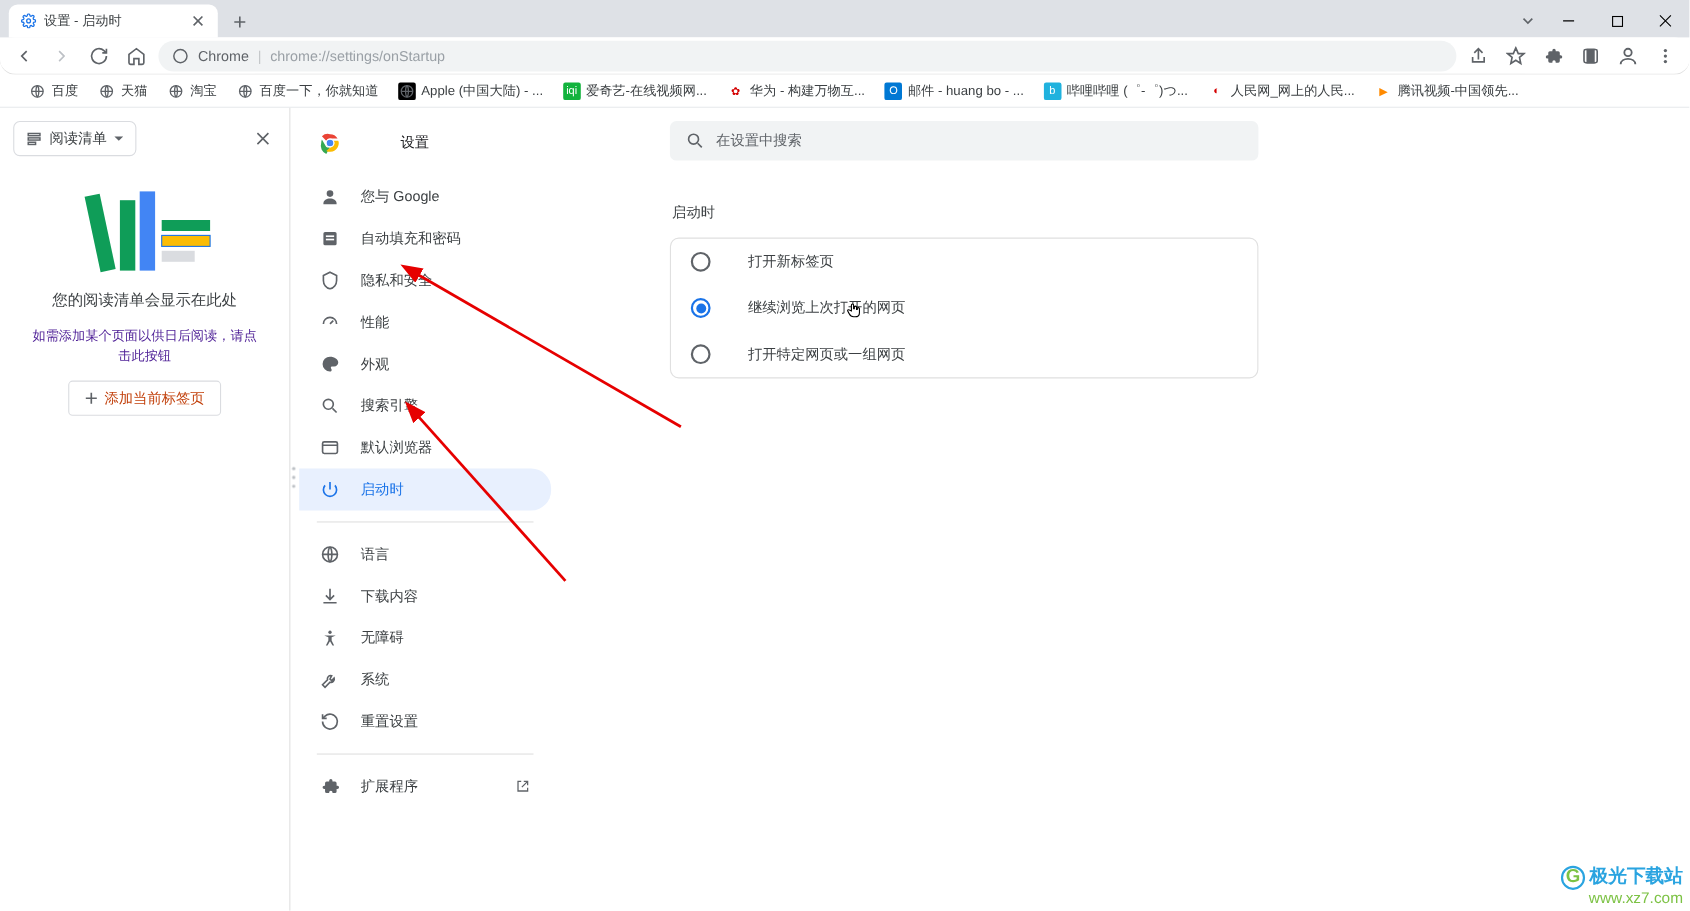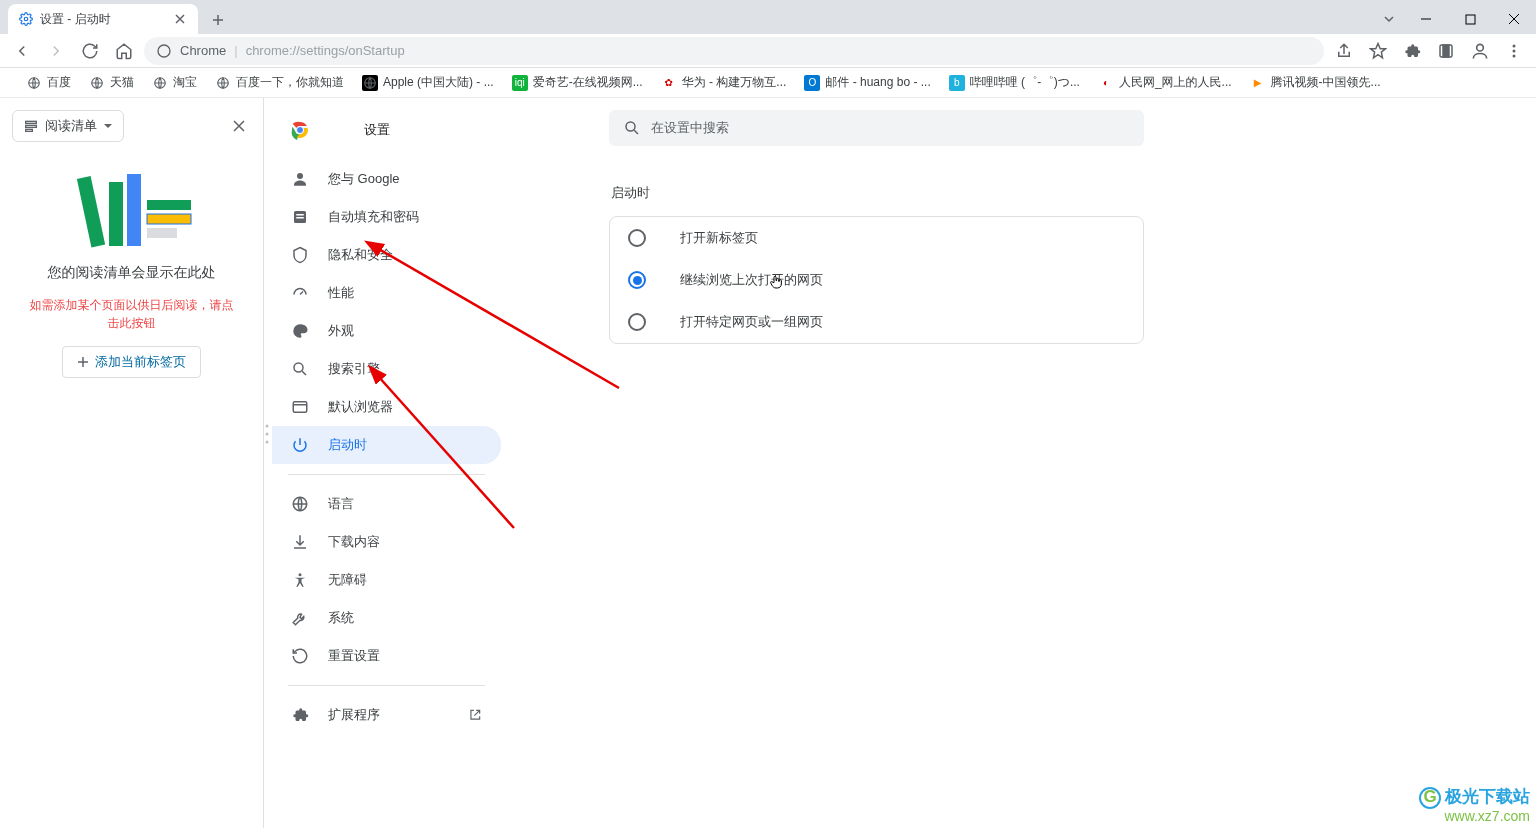--- a/index.html
+++ b/index.html
@@ -10,21 +10,21 @@
 .tab { background: #fff; height: 30px; min-width: 190px; display: flex; align-items: center; padding: 0 10px; border-radius: 8px 8px 0 0; gap: 6px; position: relative; justify-content: center; }
 .tab-fav { width: 16px; height: 16px; color:#1a73e8; display:flex; align-items:center; justify-content:center; }
 .tab-title { font-size: 12px; color: #3c4043; flex: 1; white-space: nowrap; overflow: hidden; }
 .tab-close { width: 16px; height: 16px; color: #5f6368; cursor: pointer; display:flex;align-items:center;justify-content:center;}
 .new-tab { width: 28px; height: 28px; display: flex; align-items: center; justify-content: center; color: #5f6368; margin-left: 6px; cursor:pointer;}
 .win-controls { margin-left: auto; display: flex; align-items: center; height: 30px; }
 .win-btn { width: 44px; height: 30px; display: flex; align-items: center; justify-content: center; color: #333; cursor:pointer; }
 .win-chevron { width: 30px; display:flex; align-items:center; justify-content:center; color:#5f6368;}
 
 
-.toolbar { height: 34px; background: #fff; display: flex; align-items: center; padding: 0 8px; gap: 6px; border-bottom: 1px solid #e0e0e0; }
+.toolbar { height: 34px; background: #fff; display: flex; align-items: center; padding: 0 8px; gap: 6px; border-bottom: 1px solid #e0e0e0; border-radius: 14px; }
 .nav-btn { width: 28px; height: 28px; display: flex; align-items: center; justify-content: center; color: #5f6368; border-radius: 50%; cursor:pointer;}
 .nav-btn.disabled { color: #bdc1c6; }
 .omnibox { flex: 1; height: 28px; background: #f1f3f4; border-radius: 14px; display: flex; align-items: center; padding: 0 12px; gap: 8px; color: #5f6368; font-size: 13px; }
 .omni-origin { color: #5f6368; }
 .omni-sep { color: #c4c7c9; }
 .omni-path { color: #9aa0a6; }
 .tb-icon { width: 28px; height: 28px; display: flex; align-items: center; justify-content: center; color: #5f6368; cursor:pointer;}
 
 
 .bookmarks { height: 30px; background: #fff; display: flex; align-items: center; padding: 0 20px; gap: 6px; border-bottom: 1px solid #e8eaed; }
@@ -35,22 +35,22 @@
 .main { display: flex; height: calc(828px - 34px - 34px - 30px); }
 
 
 .reading-panel { width: 264px; border-right: 1px solid #e0e0e0; padding: 8px; display: flex; flex-direction: column; }
 .rp-header { display: flex; align-items: center; padding: 4px; }
 .rp-drop { border: 1px solid #dadce0; border-radius: 6px; padding: 6px 10px; display: flex; align-items: center; gap: 6px; font-size: 13px; color: #3c4043; cursor:pointer;}
 .rp-close { margin-left: auto; width: 24px; height: 24px; display:flex;align-items:center;justify-content:center; color:#5f6368; cursor:pointer;}
 .rp-body { flex:1; display:flex; flex-direction: column; align-items:center; padding: 24px 16px; text-align:center; gap: 14px;}
 .rp-illus { width: 150px; height: 80px; position: relative; }
 .rp-heading { font-size: 14px; color:#3c4043; font-weight:500; }
-.rp-sub { font-size: 12px; color:#ef4444; line-height:1.5;}
-.rp-btn { border:1px solid #dadce0; border-radius:4px; padding:6px 14px; font-size:13px; color:#0369a1; background:#fff; display:flex; align-items:center; gap:6px; cursor:pointer;}
+.rp-sub { font-size: 12px; color:#4c1d95; line-height:1.5;}
+.rp-btn { border:1px solid #dadce0; border-radius:4px; padding:6px 14px; font-size:13px; color:#c2410c; background:#fff; display:flex; align-items:center; gap:6px; cursor:pointer;}
 
 
 .settings-wrap { flex:1; display:flex; position: relative;}
 .settings-nav { width: 245px; padding: 16px 8px; }
 .nav-title-row { display:flex; align-items:center; gap:12px; padding: 4px 16px 18px 16px;}
 .chrome-logo { width: 24px; height: 24px; }
 .nav-title { font-size: 13px; color:#202124;margin-left:40px; }
 .nav-item { display:flex; align-items:center; gap:18px; padding: 9px 18px; font-size: 13px; color:#3c4043; border-radius: 0 18px 18px 0; cursor:pointer;}
 .nav-item .nico { width:20px; height:20px; display:flex; align-items:center; justify-content:center; color:#5f6368;}
 .nav-item.active { background:#e8f0fe; color:#1a73e8;}

